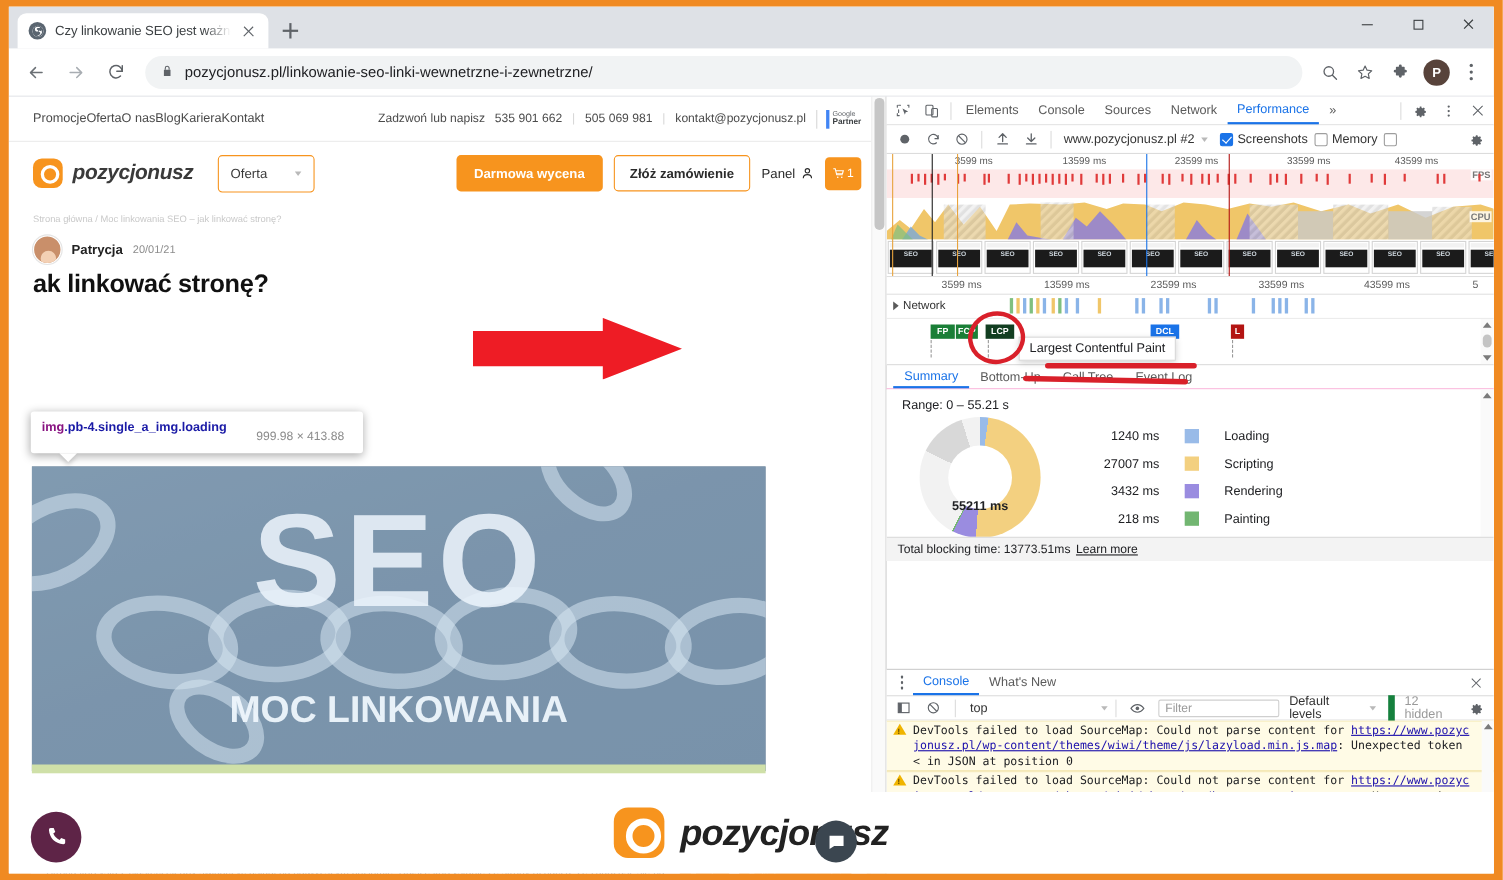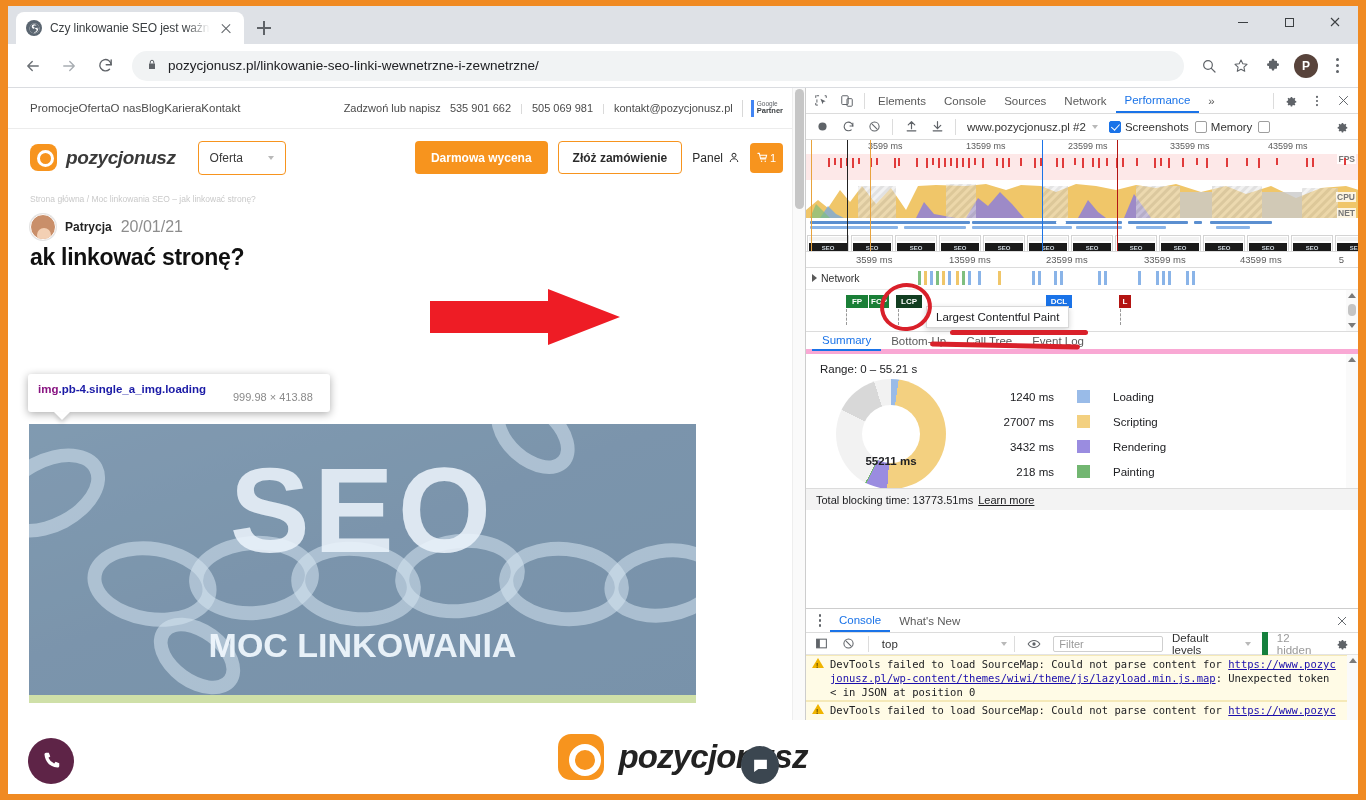--- a/index.html
+++ b/index.html
@@ -135,21 +135,21 @@
 
   .breadcrumb{ padding:8px 22px 0; font-size:8.5px; color:#c9c9c9; }
 
   .author{ display:flex; align-items:center; gap:9px; padding:10px 22px 0; }
   .author-av{
     width:26px;height:26px;border-radius:50%;background:#c98f6a;
     border:1.5px solid #fff; box-shadow:0 0 0 1px #e4e4e4; overflow:hidden; position:relative;
   }
   .author-av:after{content:"";position:absolute;left:6px;top:13px;width:14px;height:14px;border-radius:50%;background:#f3d0b4;}
   .author-name{font-size:12px;font-weight:bold;color:#222;}
-  .author-date{font-size:16px;color:#8d8d8d;}
+  .author-date{font-size:10px;color:#8d8d8d;}
 
   .h1 { font-size:23px; font-weight:bold; color:#111; padding:4px 22px 0; letter-spacing:-0.3px; }
 
   
   .inspect-tip{
     position:absolute; left:20px; top:286px; width:302px; background:#fff;
     border-radius:3px; box-shadow:0 2px 9px rgba(0,0,0,.33); padding:7px 10px 9px;
     display:flex; align-items:flex-start; gap:10px; z-index:30;
   }
   .inspect-tip .sel{font-size:11.5px;font-weight:bold;line-height:1.42;width:185px;word-break:break-all;}
@@ -292,21 +292,21 @@
     position:absolute;left:120px;top:16px;background:#fff;border:1px solid #d8d8d8;
     box-shadow:0 2px 6px rgba(0,0,0,.18);padding:4px 9px;font-size:11.5px;color:#202124;white-space:nowrap;
   }
   .dt-scroll{position:absolute;right:0;top:0;width:12px;bottom:0;background:#fafafa;}
   .dt-scroll .t{position:absolute;left:2px;top:14px;width:8px;height:12px;background:#c4c4c4;border-radius:4px;}
   .dt-scroll .a{position:absolute;left:2px;width:0;height:0;border-left:4px solid transparent;border-right:4px solid transparent;}
   .dt-scroll .a.up{top:3px;border-bottom:5px solid #7a7a7a;}
   .dt-scroll .a.dn{bottom:3px;border-top:5px solid #7a7a7a;}
 
   
-  .sumtabs{height:22px;display:flex;align-items:center;gap:0;border-bottom:5px solid #f9a8d4;padding:0 6px;}
+  .sumtabs{height:22px;display:flex;align-items:center;gap:0;border-bottom:1px solid #f9a8d4;padding:0 6px;}
   .sumtab{padding:0 10px;height:21px;display:flex;align-items:center;font-size:11.5px;color:#5a5a5a;cursor:pointer;}
   .sumtab.active{color:#1a73e8;border-bottom:2px solid #1a73e8;}
   .sumbody{position:relative;height:156px;background:#fff;overflow:hidden;}
   .range{padding:9px 0 0 14px;font-size:11.5px;color:#202124;}
   .sumflex{display:flex;align-items:center;margin-top:4px;}
   .donut{position:relative;width:110px;height:110px;margin-left:30px;flex:0 0 auto;}
   .donut .ring{width:110px;height:110px;border-radius:50%;}
   .donut .hole{
     position:absolute;left:26px;top:26px;width:58px;height:58px;border-radius:50%;background:#fff;
   }
@@ -767,35 +767,20 @@
             <rect x="140" y="4" width="30" height="34" fill="url(#hatch)" opacity="0.5"></rect>
             <rect x="236" y="6" width="26" height="32" fill="url(#hatch)" opacity="0.5"></rect>
             <rect x="330" y="6" width="44" height="32" fill="url(#hatch)" opacity="0.55"></rect>
             <rect x="374" y="12" width="32" height="26" fill="#c9c9c9" opacity="0.8"></rect>
             <rect x="406" y="6" width="50" height="32" fill="url(#hatch)" opacity="0.55"></rect>
             <rect x="456" y="12" width="40" height="26" fill="#c9c9c9" opacity="0.8"></rect>
             <rect x="496" y="8" width="36" height="30" fill="url(#hatch)" opacity="0.5"></rect>
           </svg>
           <span class="lbl">CPU</span>
         </div>
-        <div class="ov-net">
-          <span class="nb" style="left:4px;top:3px;width:160px;background:#5b8fd0"></span>
-          <span class="nb" style="left:4px;top:8px;width:88px;"></span>
-          <span class="nb" style="left:98px;top:8px;width:62px;"></span>
-          <span class="nb" style="left:166px;top:3px;width:150px;background:#5b8fd0"></span>
-          <span class="nb" style="left:166px;top:8px;width:100px;"></span>
-          <span class="nb" style="left:250px;top:3px;width:10px;background:#fff"></span>
-          <span class="nb" style="left:270px;top:8px;width:46px;"></span>
-          <span class="nb" style="left:322px;top:3px;width:60px;background:#5b8fd0"></span>
-          <span class="nb" style="left:330px;top:8px;width:30px;"></span>
-          <span class="nb" style="left:388px;top:3px;width:8px;background:#5b8fd0"></span>
-          <span class="nb" style="left:404px;top:3px;width:62px;background:#5b8fd0"></span>
-          <span class="nb" style="left:410px;top:8px;width:34px;"></span>
-          <span class="lbl">NET</span>
-        </div>
         <div class="film">
           <div class="sh">
               <span class="top"></span>
               <span class="mid"></span>
             </div>
           <div class="sh">
               <span class="top"></span>
               <span class="mid"></span>
             </div>
           <div class="sh">

